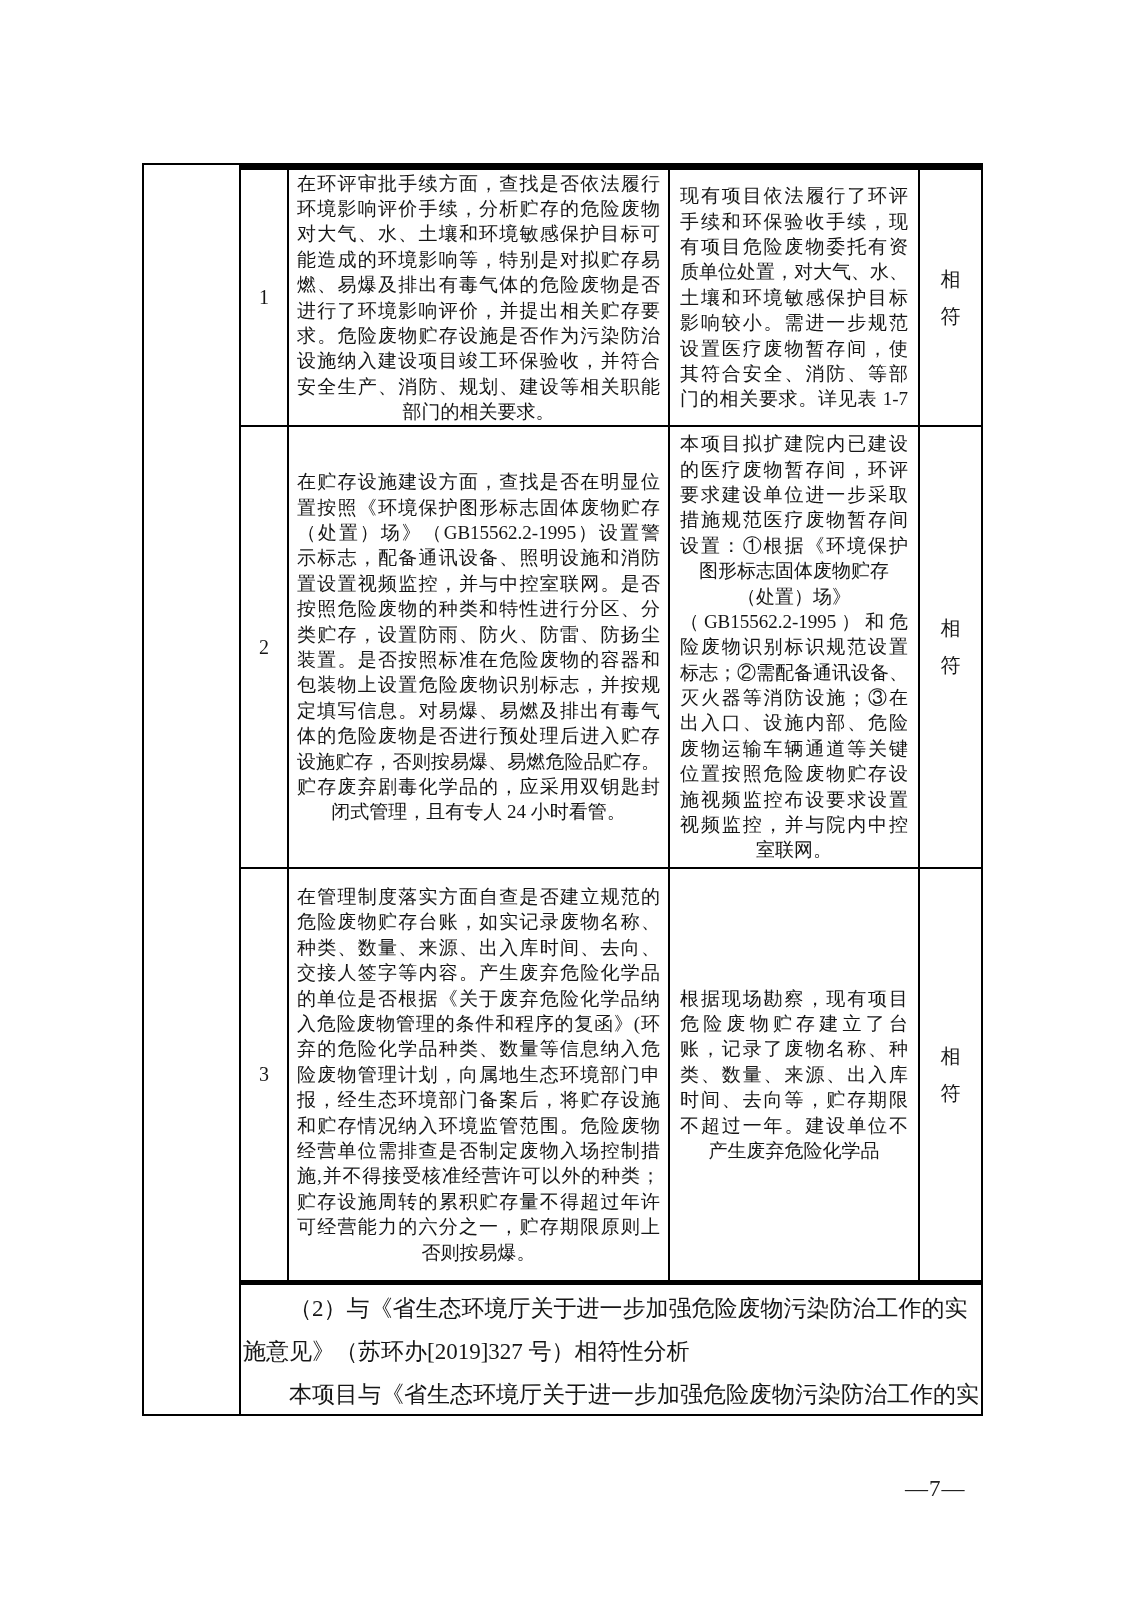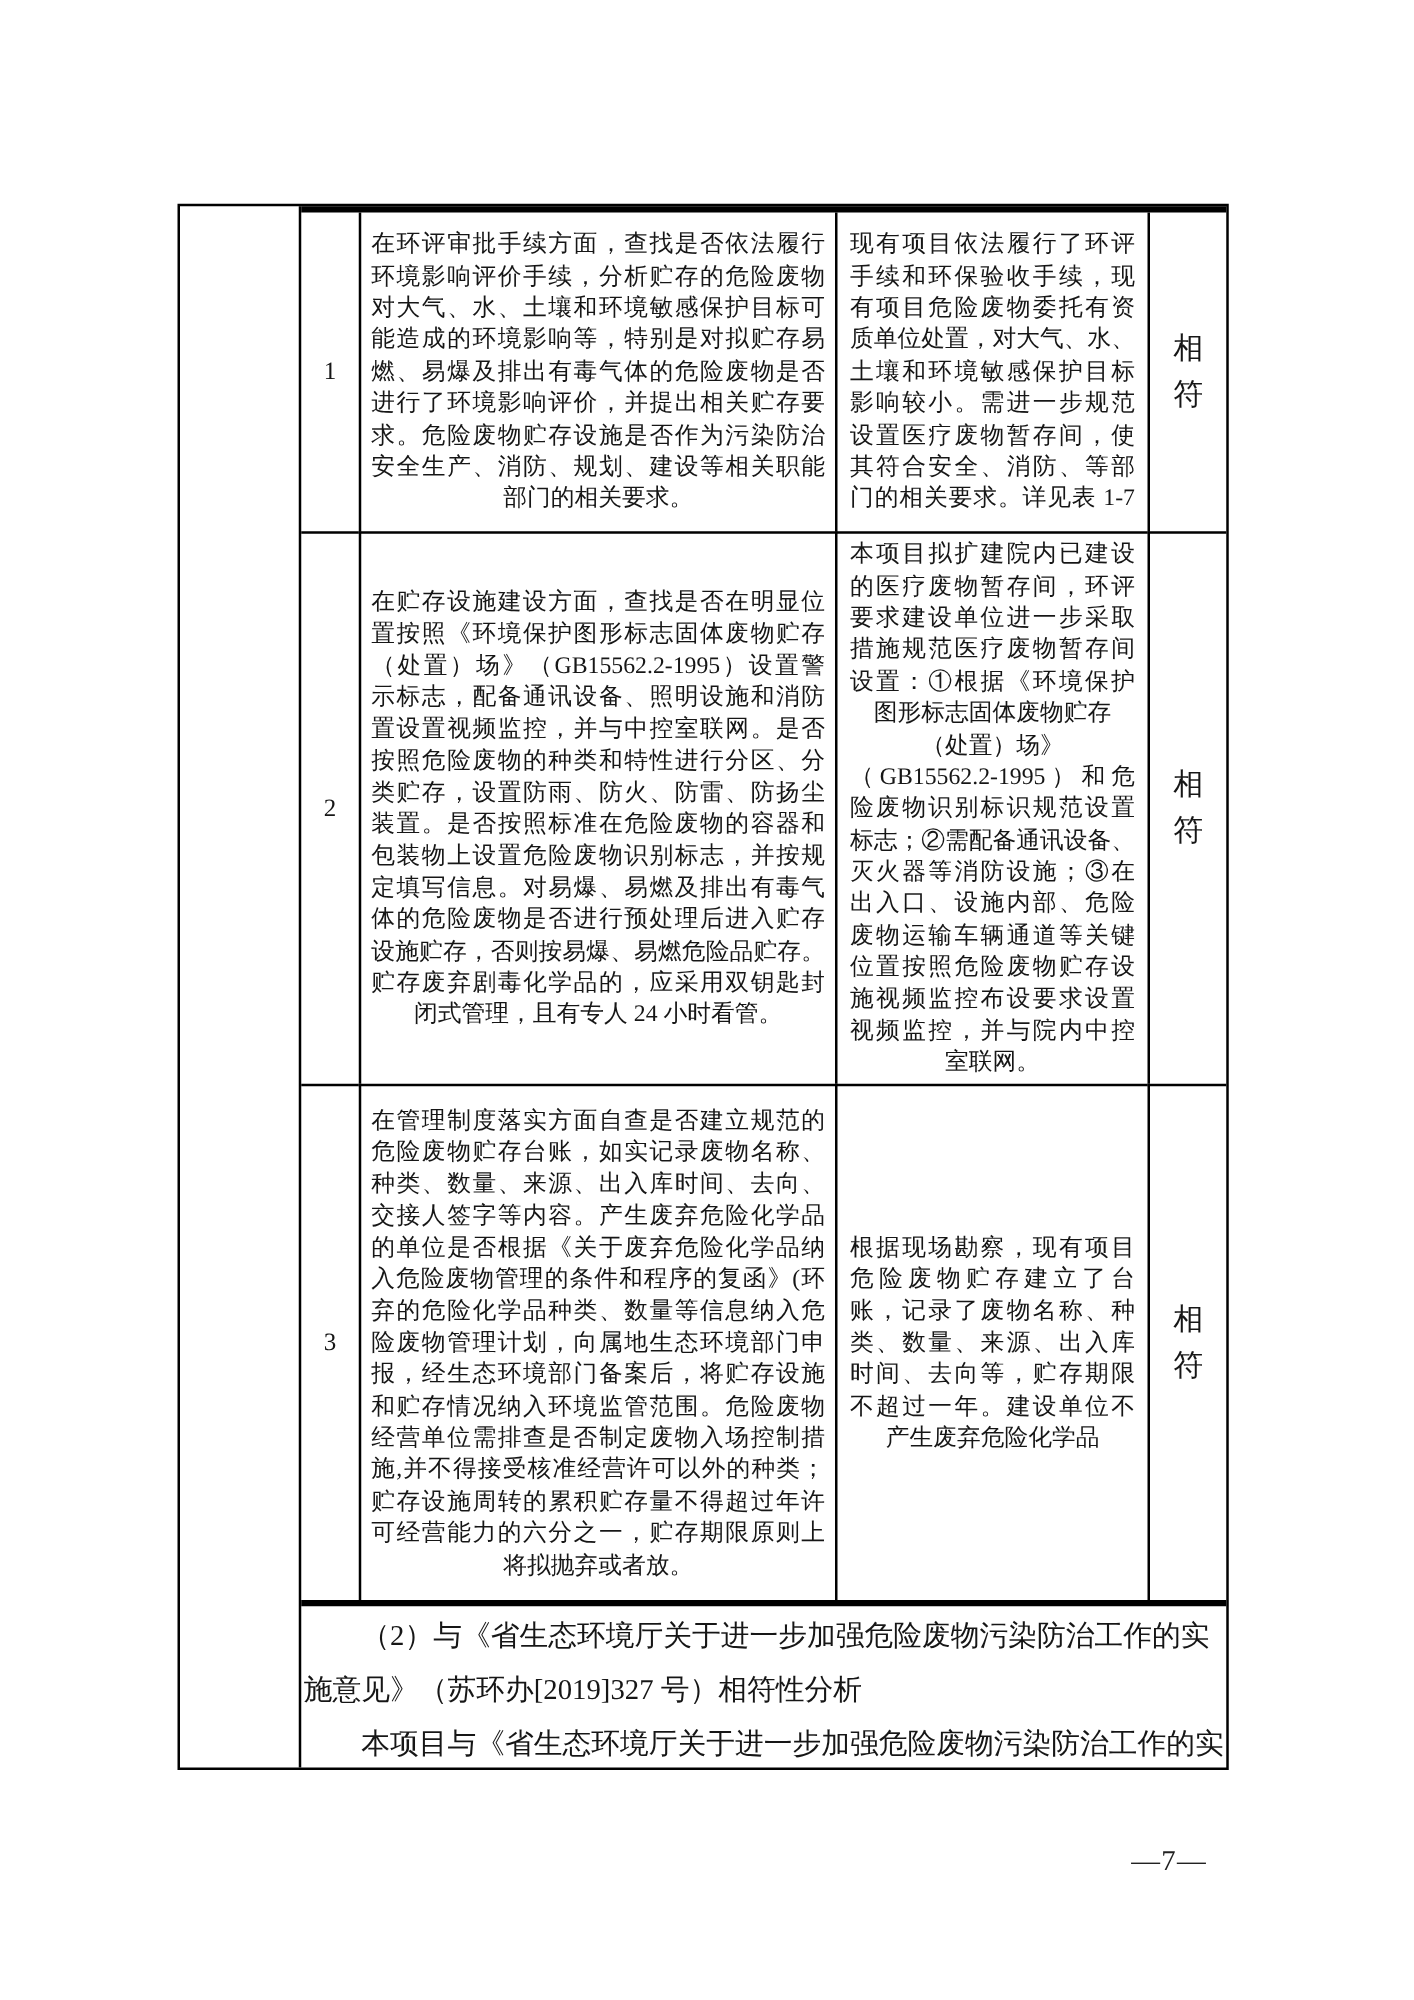--- a/index.html
+++ b/index.html
@@ -37,21 +37,21 @@
   .cell-lines { padding: 0 8px; font-size: 19px; }
   .cell-lines > div {
     height: 25.4px; line-height: 25.4px;
     white-space: nowrap;
     text-align: justify; text-align-last: justify;
   }
   .resp-cell { padding: 0 10px; }
   .center-last > div:last-child { text-align: center; text-align-last: center; }
   .resp-row2 > div:nth-child(6),
   .resp-row2 > div:nth-child(7) { text-align: center; text-align-last: center; }
-  .status-cell { font-size: 24px; justify-content: center; }
+  .status-cell { font-size: 20px; justify-content: center; }
   .status-text {
     display: block; width: 26px; margin: 0 auto;
     line-height: 37px; text-align: center;
     word-break: break-all;
   }
   .paras {
     flex: 1; padding: 2px 4px 0 2px;
     font-size: 23px; line-height: 43px;
     overflow: hidden;
   }
@@ -78,20 +78,21 @@
           <span>1</span>
         </div>
         <div class="cell cell-lines center-last bl">
             <div>在环评审批手续方面，查找是否依法履行</div>
             <div>环境影响评价手续，分析贮存的危险废物</div>
             <div>对大气、水、土壤和环境敏感保护目标可</div>
             <div>能造成的环境影响等，特别是对拟贮存易</div>
             <div>燃、易爆及排出有毒气体的危险废物是否</div>
             <div>进行了环境影响评价，并提出相关贮存要</div>
             <div>求。危险废物贮存设施是否作为污染防治</div>
+            <div>设施纳入建设项目竣工环保验收，并符合</div>
             <div>安全生产、消防、规划、建设等相关职能</div>
             <div>部门的相关要求。</div>
           </div>
         <div class="cell cell-lines resp-cell bl">
             <div>现有项目依法履行了环评</div>
             <div>手续和环保验收手续，现</div>
             <div>有项目危险废物委托有资</div>
             <div>质单位处置，对大气、水、</div>
             <div>土壤和环境敏感保护目标</div>
             <div>影响较小。需进一步规范</div>
@@ -156,21 +157,21 @@
             <div>的单位是否根据《关于废弃危险化学品纳</div>
             <div>入危险废物管理的条件和程序的复函》(环</div>
             <div>弃的危险化学品种类、数量等信息纳入危</div>
             <div>险废物管理计划，向属地生态环境部门申</div>
             <div>报，经生态环境部门备案后，将贮存设施</div>
             <div>和贮存情况纳入环境监管范围。危险废物</div>
             <div>经营单位需排查是否制定废物入场控制措</div>
             <div>施,并不得接受核准经营许可以外的种类；</div>
             <div>贮存设施周转的累积贮存量不得超过年许</div>
             <div>可经营能力的六分之一，贮存期限原则上</div>
-            <div>将拟抛弃或者放。</div>
+            <div>否则按易爆。</div>
           </div>
         <div class="cell cell-lines resp-cell center-last bl bt">
             <div>根据现场勘察，现有项目</div>
             <div>危险废物贮存建立了台</div>
             <div>账，记录了废物名称、种</div>
             <div>类、数量、来源、出入库</div>
             <div>时间、去向等，贮存期限</div>
             <div>不超过一年。建设单位不</div>
             <div>产生废弃危险化学品</div>
           </div>

